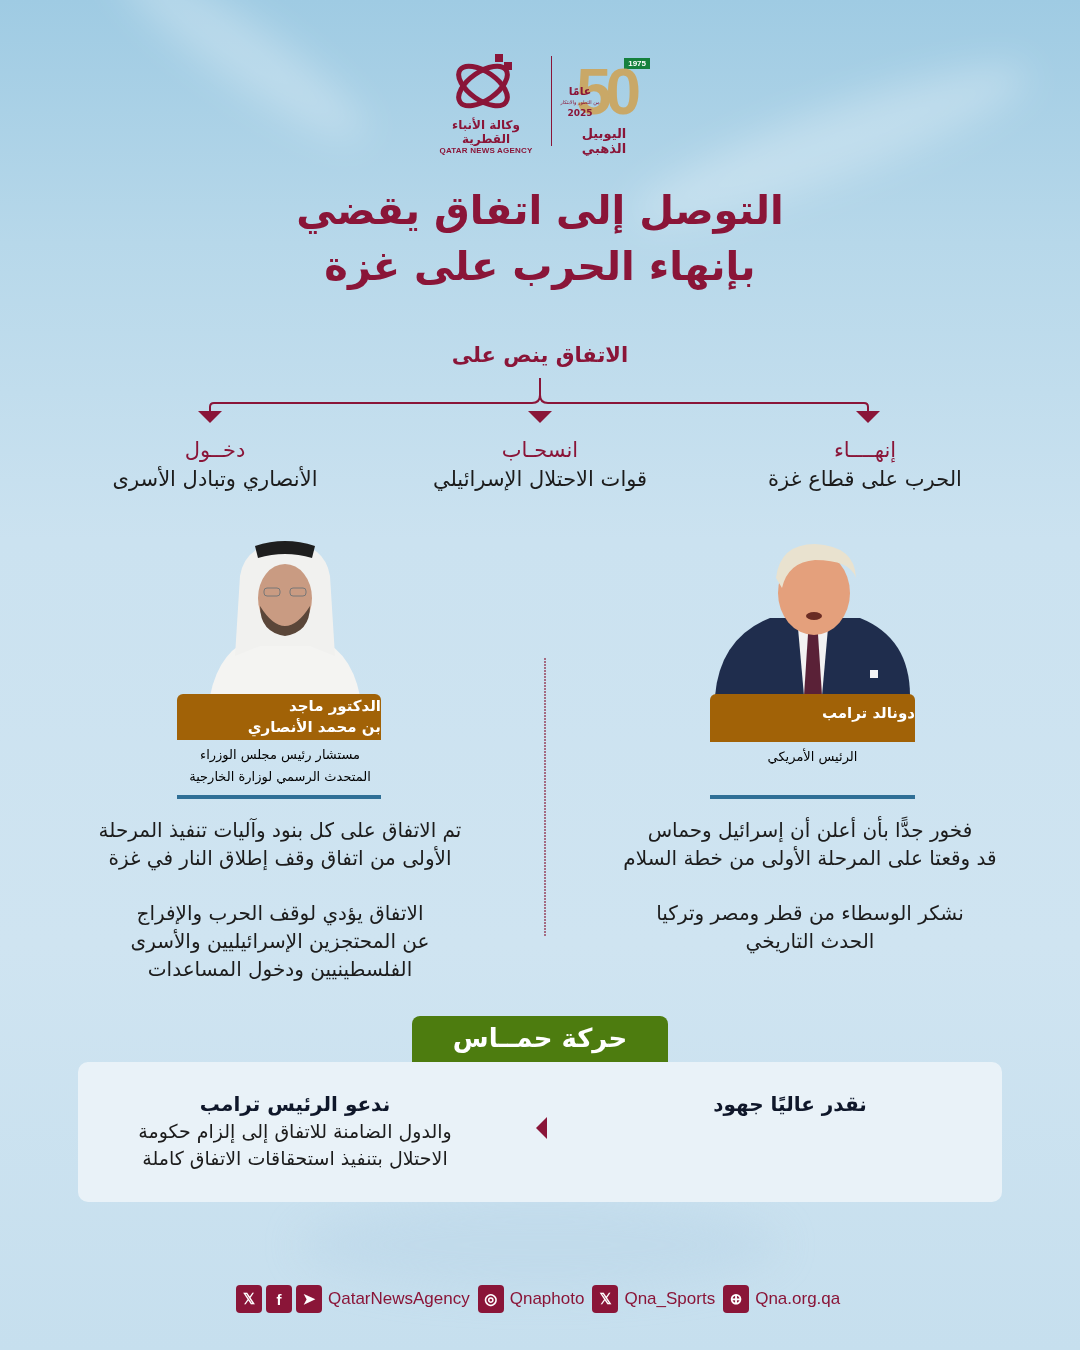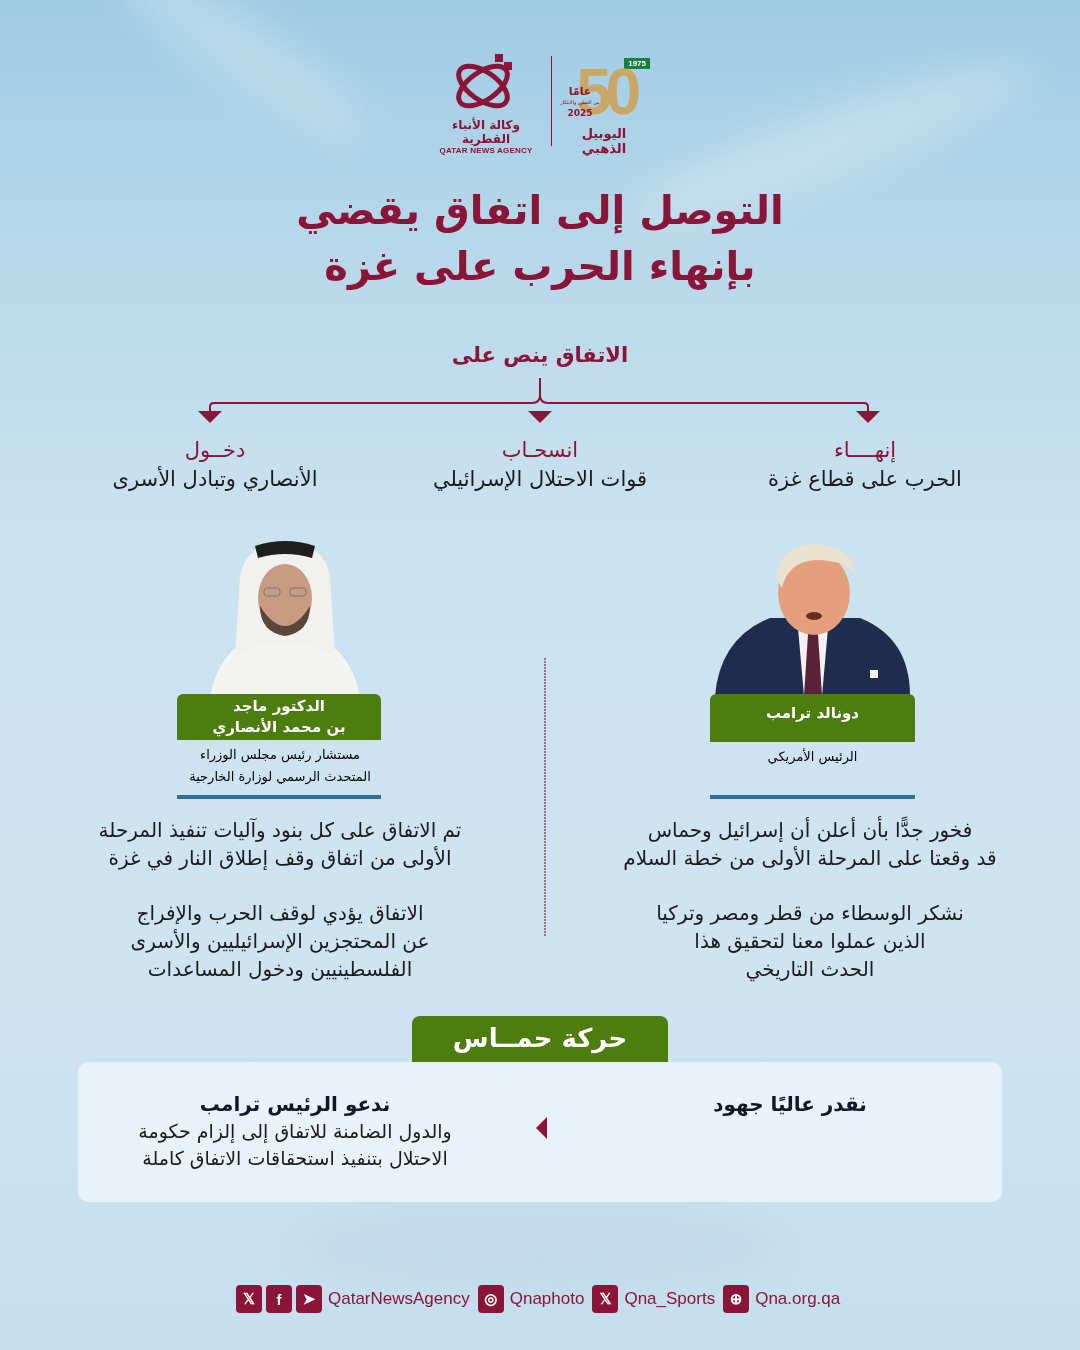--- a/index.html
+++ b/index.html
@@ -35,21 +35,21 @@
   
   .tree-label { position: absolute; left: 0; top: 343px; width: 1080px; text-align: center; direction: rtl; font-size: 21px; font-weight: bold; color: #8a1538; }
   .tree-svg { position: absolute; left: 190px; top: 375px; }
 
   .point { position: absolute; top: 436px; text-align: center; direction: rtl; }
   .point .head { font-size: 21px; font-weight: normal; color: #8a1538; line-height: 28px; }
   .point .body { font-size: 21px; color: #1c1c1c; line-height: 30px; }
 
   
   .photo { position: absolute; overflow: hidden; }
-  .name-bar { position: absolute; background: #4d7c0f; color: #fff; text-align: center; direction: rtl;
+  .name-bar { position: absolute; background: #a16207; color: #fff; direction: rtl;
     font-size: 15px; font-weight: bold; border-radius: 6px 6px 0 0; }
   .role { position: absolute; text-align: center; direction: rtl; font-size: 13px; line-height: 22px; color: #000000; }
   .role-line { position: absolute; height: 4px; background: #2f6f96; }
 
   .quote { position: absolute; text-align: center; direction: rtl; font-size: 20px; line-height: 28px; color: #1c1c1c; }
 
   .divider-v { position: absolute; left: 544px; top: 658px; width: 2px; height: 278px;
     background: repeating-linear-gradient(180deg, #a46b82 0 2px, transparent 2px 3px); }
 
   
@@ -179,21 +179,20 @@
   <div>الرئيس الأمريكي</div>
 </div>
 <div class="role-line" style="left:710px;top:795px;width:205px;"></div>
 
 <div class="quote" style="left:600px;top:816px;width:420px;">
   <div>فخور جدًّا بأن أعلن أن إسرائيل وحماس</div>
   <div>قد وقعتا على المرحلة الأولى من خطة السلام</div>
 </div>
 <div class="quote" style="left:600px;top:899px;width:420px;">
   <div>نشكر الوسطاء من قطر ومصر وتركيا</div>
-  <div>الذين عملوا معنا لتحقيق هذا</div>
   <div>الحدث التاريخي</div>
 </div>
 
 <div class="hamas-tab">حركة حمــاس</div>
 <div class="hamas-box"></div>
 <div class="hamas-col" style="left:580px;top:1090px;width:420px;">
   <div class="head">نقدر عاليًا جهود</div>
 </div>
 <div class="arrow-left"></div>
 <div class="hamas-col" style="left:100px;top:1090px;width:390px;">

